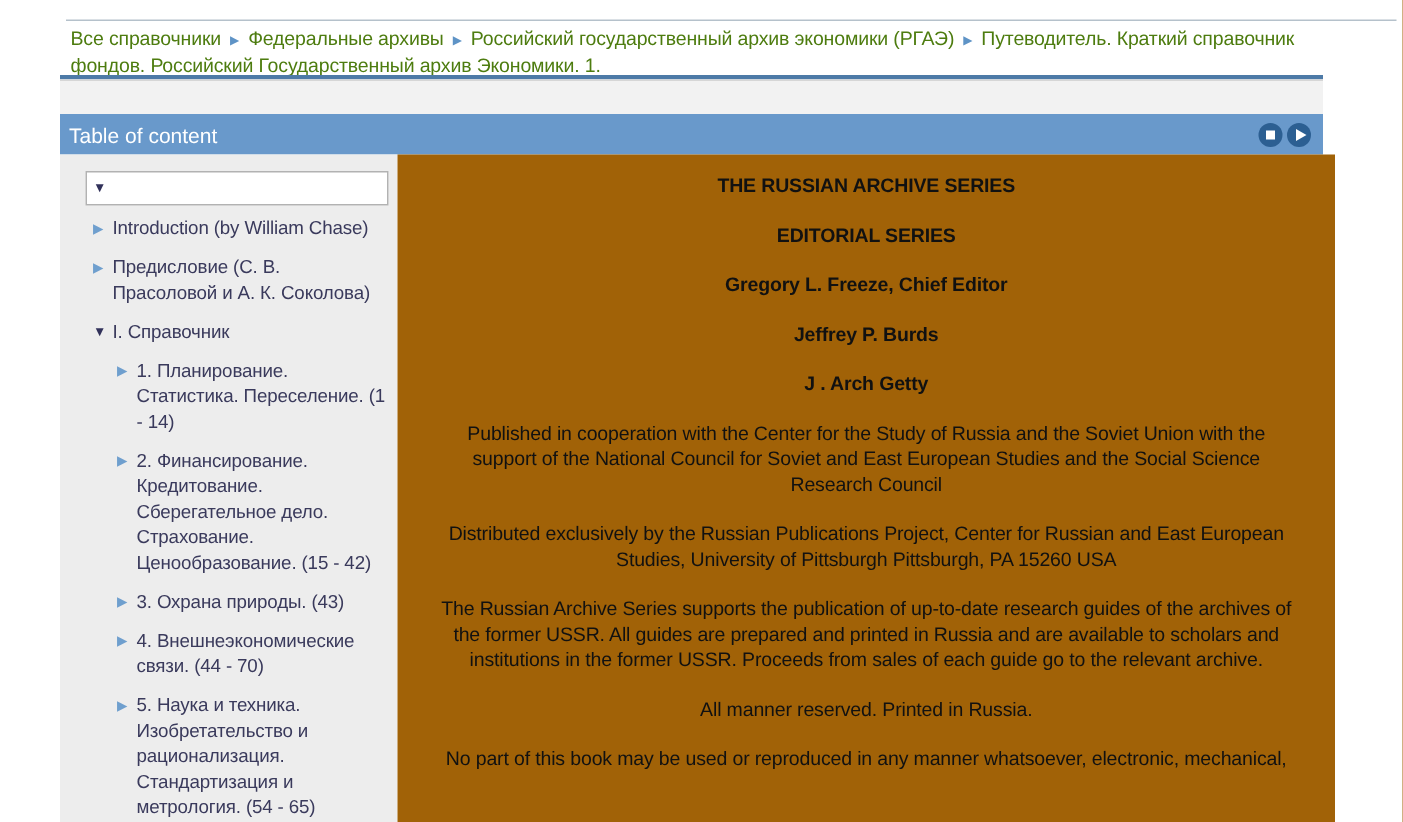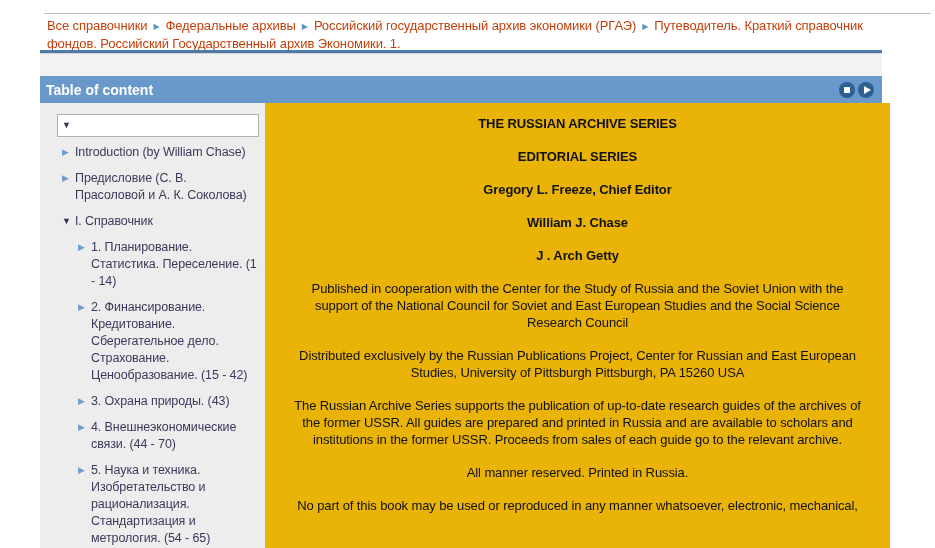--- a/index.html
+++ b/index.html
@@ -10,36 +10,36 @@
   .page{position:absolute;inset:0;}
 
   
   .top-rule{position:absolute;left:44px;top:13px;width:887px;height:1px;background:#b5c1cb;}
 
   
   .breadcrumb{
     position:absolute;left:47px;top:18px;width:828px;
     font-size:13px;line-height:16px;color:#46799f;letter-spacing:-0.1px;
   }
-  .breadcrumb a{color:#c2410c;text-decoration:none;cursor:pointer;}
+  .breadcrumb a{color:#4d7c0f;text-decoration:none;cursor:pointer;}
   .crumb-sep{
     display:inline-block;font-size:8px;color:#5e93c6;margin:0 6px;
     transform:translateY(-1px);
   }
 
   
   .blue-rule{position:absolute;left:40px;top:50px;width:842px;height:3px;background:#4d7aa7;}
   .gray-band{position:absolute;left:40px;top:53px;width:842px;height:23px;background:#f2f2f2;border-top:1px solid #d6d6d6;box-sizing:border-box;}
 
   
   .panel-bar{
     position:absolute;left:40px;top:76px;width:842px;height:27px;background:#6999cb;
     display:flex;align-items:center;box-sizing:border-box;padding:0 8px 0 6px;
   }
-  .panel-title{color:#ffffff;font-weight:bold;font-size:14px;letter-spacing:0;}
+  .panel-title{color:#ffffff;font-weight:normal;font-size:14px;letter-spacing:0;}
   .panel-spacer{flex:1;}
   .circle-btn{
     width:16px;height:16px;border-radius:50%;background:#2c5f92;
     display:flex;align-items:center;justify-content:center;cursor:pointer;margin-left:3px;
   }
   .icon-square{width:6px;height:6px;background:#ffffff;}
   .icon-play{
     width:0;height:0;border-left:7px solid #ffffff;
     border-top:4.5px solid transparent;border-bottom:4.5px solid transparent;margin-left:2px;
   }
@@ -56,21 +56,21 @@
   .tri-closed{color:#6f9fce;}
   .ti .lbl{flex:1;}
   .ti.lvl2{margin-left:16px;}
   .ti.selected{
     background:#ffffff;border:1px solid #b2b2b2;padding:2px 4px;
     margin-left:-5px;margin-right:-2px;font-weight:bold;margin-bottom:7px;
   }
 
   
   .content{
-    position:absolute;left:265px;top:103px;width:625px;bottom:0;background:#eab308;
+    position:absolute;left:265px;top:103px;width:625px;bottom:0;background:#a16207;
     box-sizing:border-box;padding-top:12px;text-align:center;overflow:hidden;
     font-size:13px;line-height:17px;letter-spacing:-0.1px;
   }
   .content .blk{margin:0 0 16px 0;white-space:pre-line;}
   .content .h{font-weight:bold;}
 </style>
 </head>
 <body>
 
 <div class="page">
@@ -140,21 +140,21 @@
       <span class="tri tri-closed">▶</span>
       <span class="lbl">5. Наука и техника. Изобретательство и рационализация. Стандартизация и метрология. (54 - 65)</span>
     </div>
 
   </aside>
 
   <main class="content">
     <p class="blk h">THE RUSSIAN ARCHIVE SERIES</p>
     <p class="blk h">EDITORIAL SERIES</p>
     <p class="blk h">Gregory L. Freeze, Chief Editor</p>
-    <p class="blk h">William J. Chase</p>
+    <p class="blk h">Jeffrey P. Burds</p>
     <p class="blk h">J . Arch Getty</p>
     <p class="blk">Published in cooperation with the Center for the Study of Russia and the Soviet Union with the
 support of the National Council for Soviet and East European Studies and the Social Science
 Research Council</p>
     <p class="blk">Distributed exclusively by the Russian Publications Project, Center for Russian and East European
 Studies, University of Pittsburgh Pittsburgh, PA 15260 USA</p>
     <p class="blk">The Russian Archive Series supports the publication of up-to-date research guides of the archives of
 the former USSR. All guides are prepared and printed in Russia and are available to scholars and
 institutions in the former USSR. Proceeds from sales of each guide go to the relevant archive.</p>
     <p class="blk">All manner reserved. Printed in Russia.</p>

